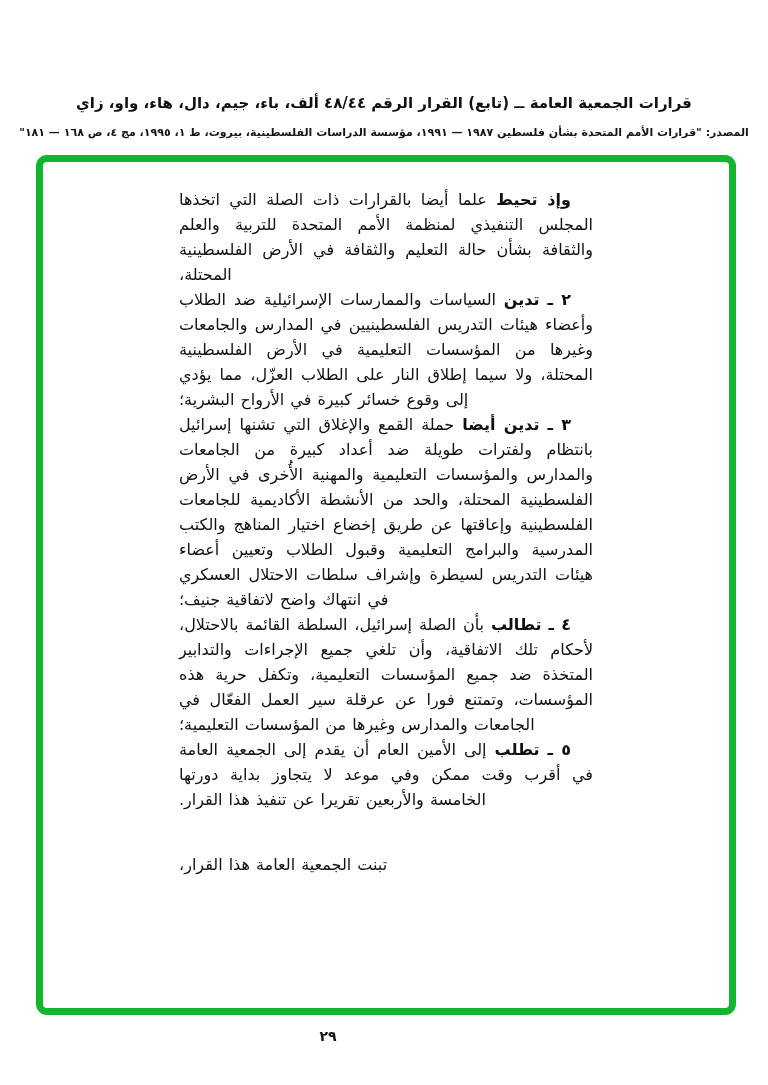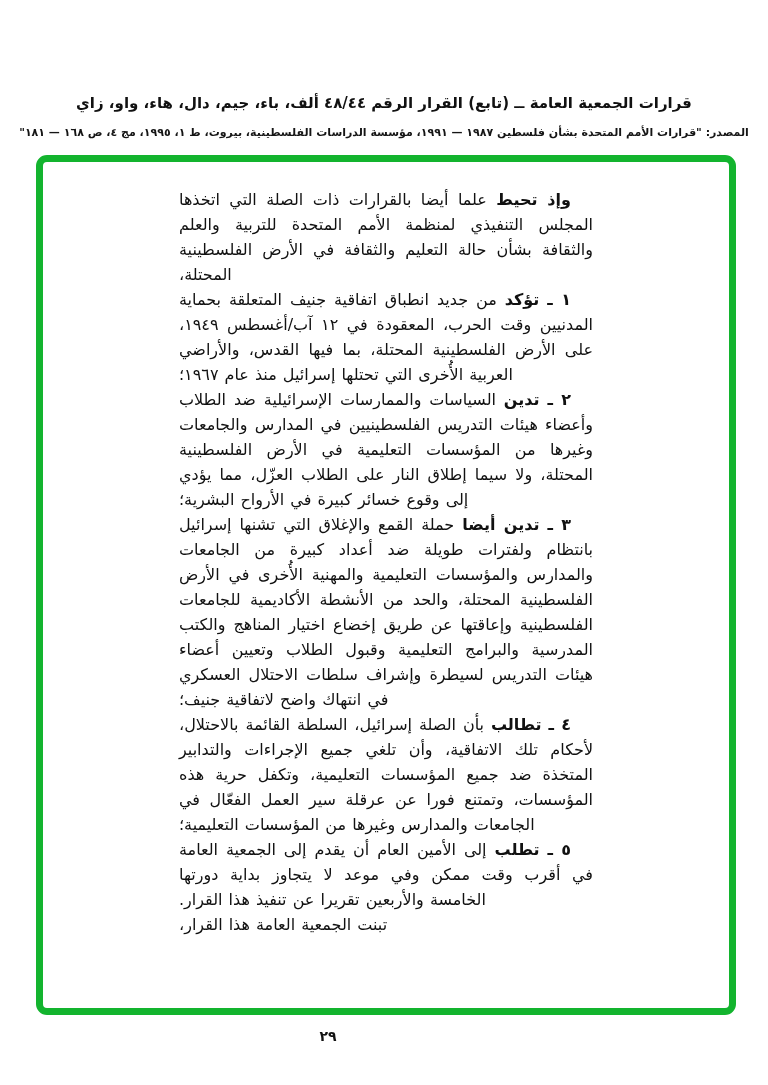--- a/index.html
+++ b/index.html
@@ -67,20 +67,21 @@
   .para {
     text-indent: 22px;
     word-spacing: 1px;
   }
   .para .lead, .para .num { font-weight: bold; }
   .adoption {
     direction: rtl;
     text-align: center;
     text-align-last: left;
     word-spacing: 1px;
+    margin-top: 40px;
   }
 
   
   .folio {
     position: absolute;
     left: 0;
     top: 1028px;
     width: 656px;
     text-align: center;
     font-size: 14px;
@@ -94,21 +95,20 @@
 <header class="running-head">
   <div class="title">قرارات الجمعية العامة ــ (تابع) القرار الرقم ٤٨/٤٤ ألف، باء، جيم، دال، هاء، واو، زاي</div>
   <div class="source">المصدر: "قرارات الأمم المتحدة بشأن فلسطين ١٩٨٧ — ١٩٩١، مؤسسة الدراسات الفلسطينية، بيروت، ط ١، ١٩٩٥، مج ٤، ص ١٦٨ — ١٨١"</div>
 </header>
 
 <div class="doc-frame">
   <div class="resolution-body">
 
     <p class="para"><span class="lead">وإذ تحيط</span> <span>علما أيضا بالقرارات ذات الصلة التي اتخذها المجلس التنفيذي لمنظمة الأمم المتحدة للتربية والعلم والثقافة بشأن حالة التعليم والثقافة في الأرض الفلسطينية المحتلة،</span></p>
 
-    <p class="para"><span class="num">١ ـ</span> <span class="lead">تؤكد</span> <span>من جديد انطباق اتفاقية جنيف المتعلقة بحماية المدنيين وقت الحرب، المعقودة في ١٢ آب/أغسطس ١٩٤٩، على الأرض الفلسطينية المحتلة، بما فيها القدس، والأراضي العربية الأُخرى التي تحتلها إسرائيل منذ عام ١٩٦٧؛</span></p>
 
     <p class="para"><span class="num">٢ ـ</span> <span class="lead">تدين</span> <span>السياسات والممارسات الإسرائيلية ضد الطلاب وأعضاء هيئات التدريس الفلسطينيين في المدارس والجامعات وغيرها من المؤسسات التعليمية في الأرض الفلسطينية المحتلة، ولا سيما إطلاق النار على الطلاب العزّل، مما يؤدي إلى وقوع خسائر كبيرة في الأرواح البشرية؛</span></p>
 
     <p class="para"><span class="num">٣ ـ</span> <span class="lead">تدين أيضا</span> <span>حملة القمع والإغلاق التي تشنها إسرائيل بانتظام ولفترات طويلة ضد أعداد كبيرة من الجامعات والمدارس والمؤسسات التعليمية والمهنية الأُخرى في الأرض الفلسطينية المحتلة، والحد من الأنشطة الأكاديمية للجامعات الفلسطينية وإعاقتها عن طريق إخضاع اختيار المناهج والكتب المدرسية والبرامج التعليمية وقبول الطلاب وتعيين أعضاء هيئات التدريس لسيطرة وإشراف سلطات الاحتلال العسكري في انتهاك واضح لاتفاقية جنيف؛</span></p>
 
     <p class="para"><span class="num">٤ ـ</span> <span class="lead">تطالب</span> <span>بأن الصلة إسرائيل، السلطة القائمة بالاحتلال، لأحكام تلك الاتفاقية، وأن تلغي جميع الإجراءات والتدابير المتخذة ضد جميع المؤسسات التعليمية، وتكفل حرية هذه المؤسسات، وتمتنع فورا عن عرقلة سير العمل الفعّال في الجامعات والمدارس وغيرها من المؤسسات التعليمية؛</span></p>
 
     <p class="para"><span class="num">٥ ـ</span> <span class="lead">تطلب</span> <span>إلى الأمين العام أن يقدم إلى الجمعية العامة في أقرب وقت ممكن وفي موعد لا يتجاوز بداية دورتها الخامسة والأربعين تقريرا عن تنفيذ هذا القرار.</span></p>
 
     <p class="adoption">تبنت الجمعية العامة هذا القرار،</p>

